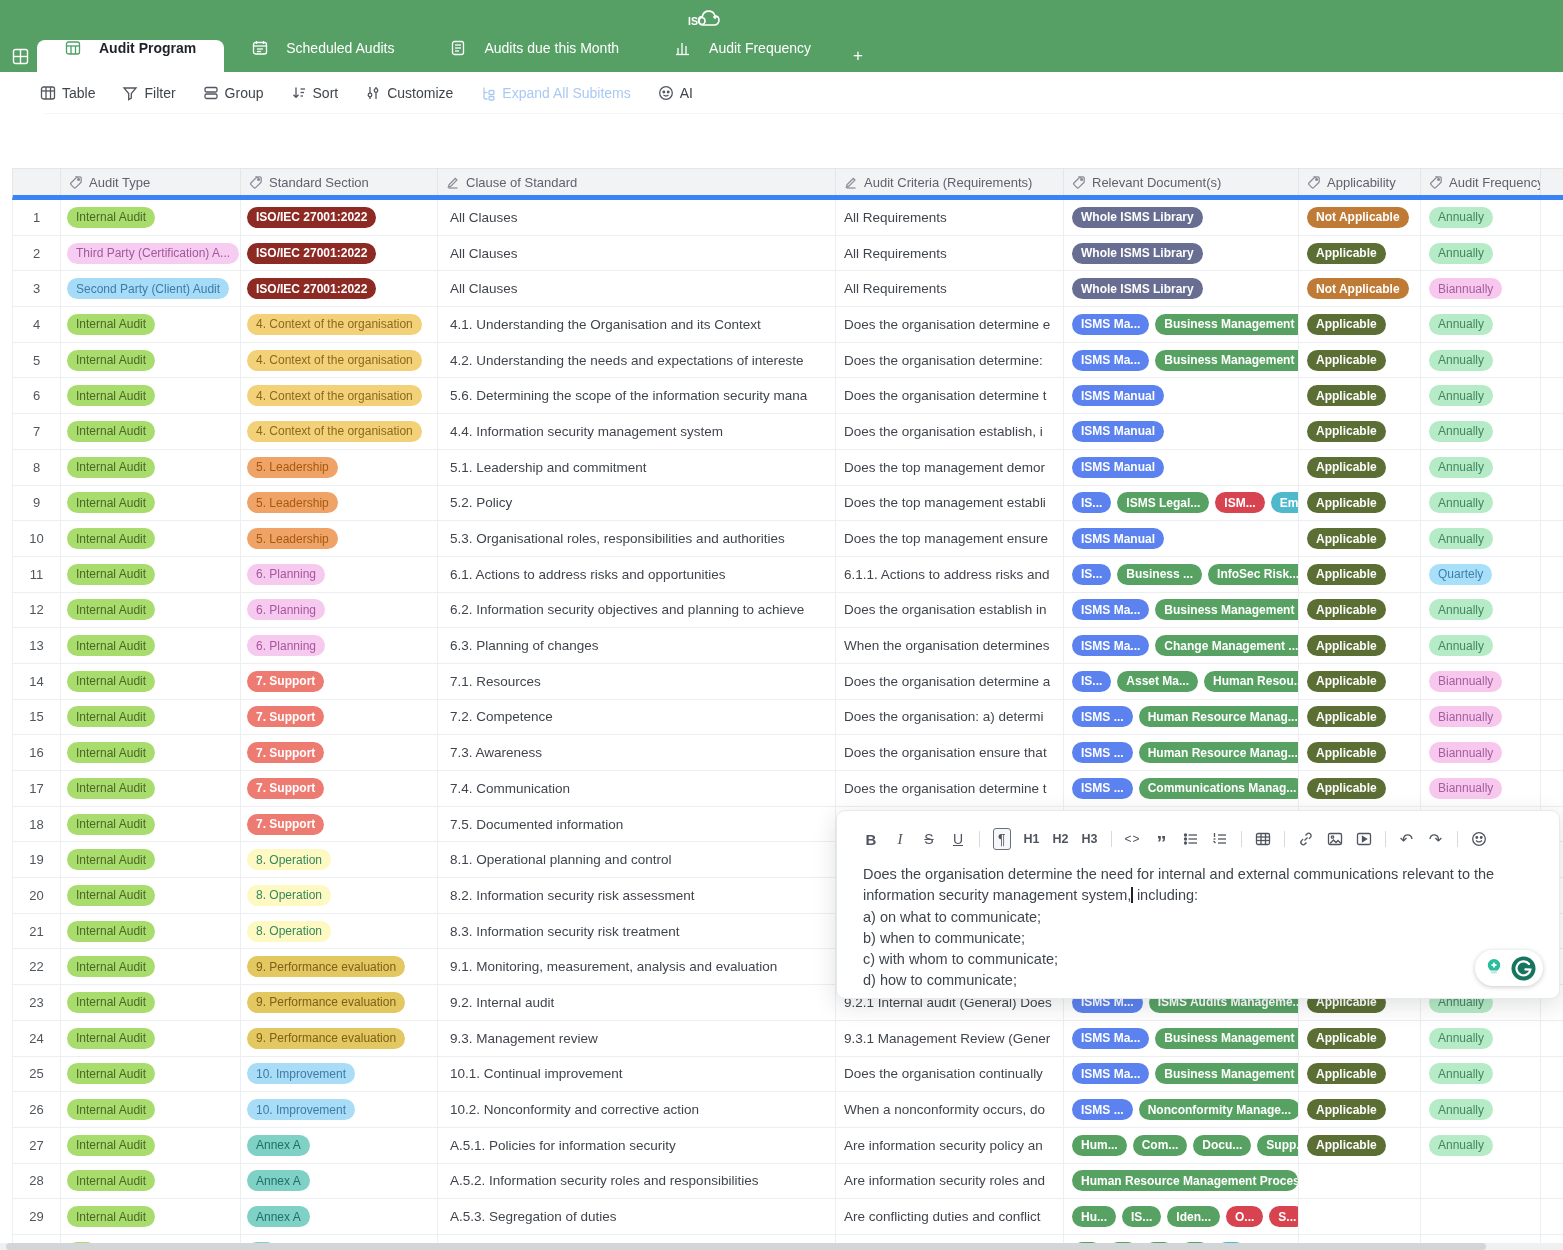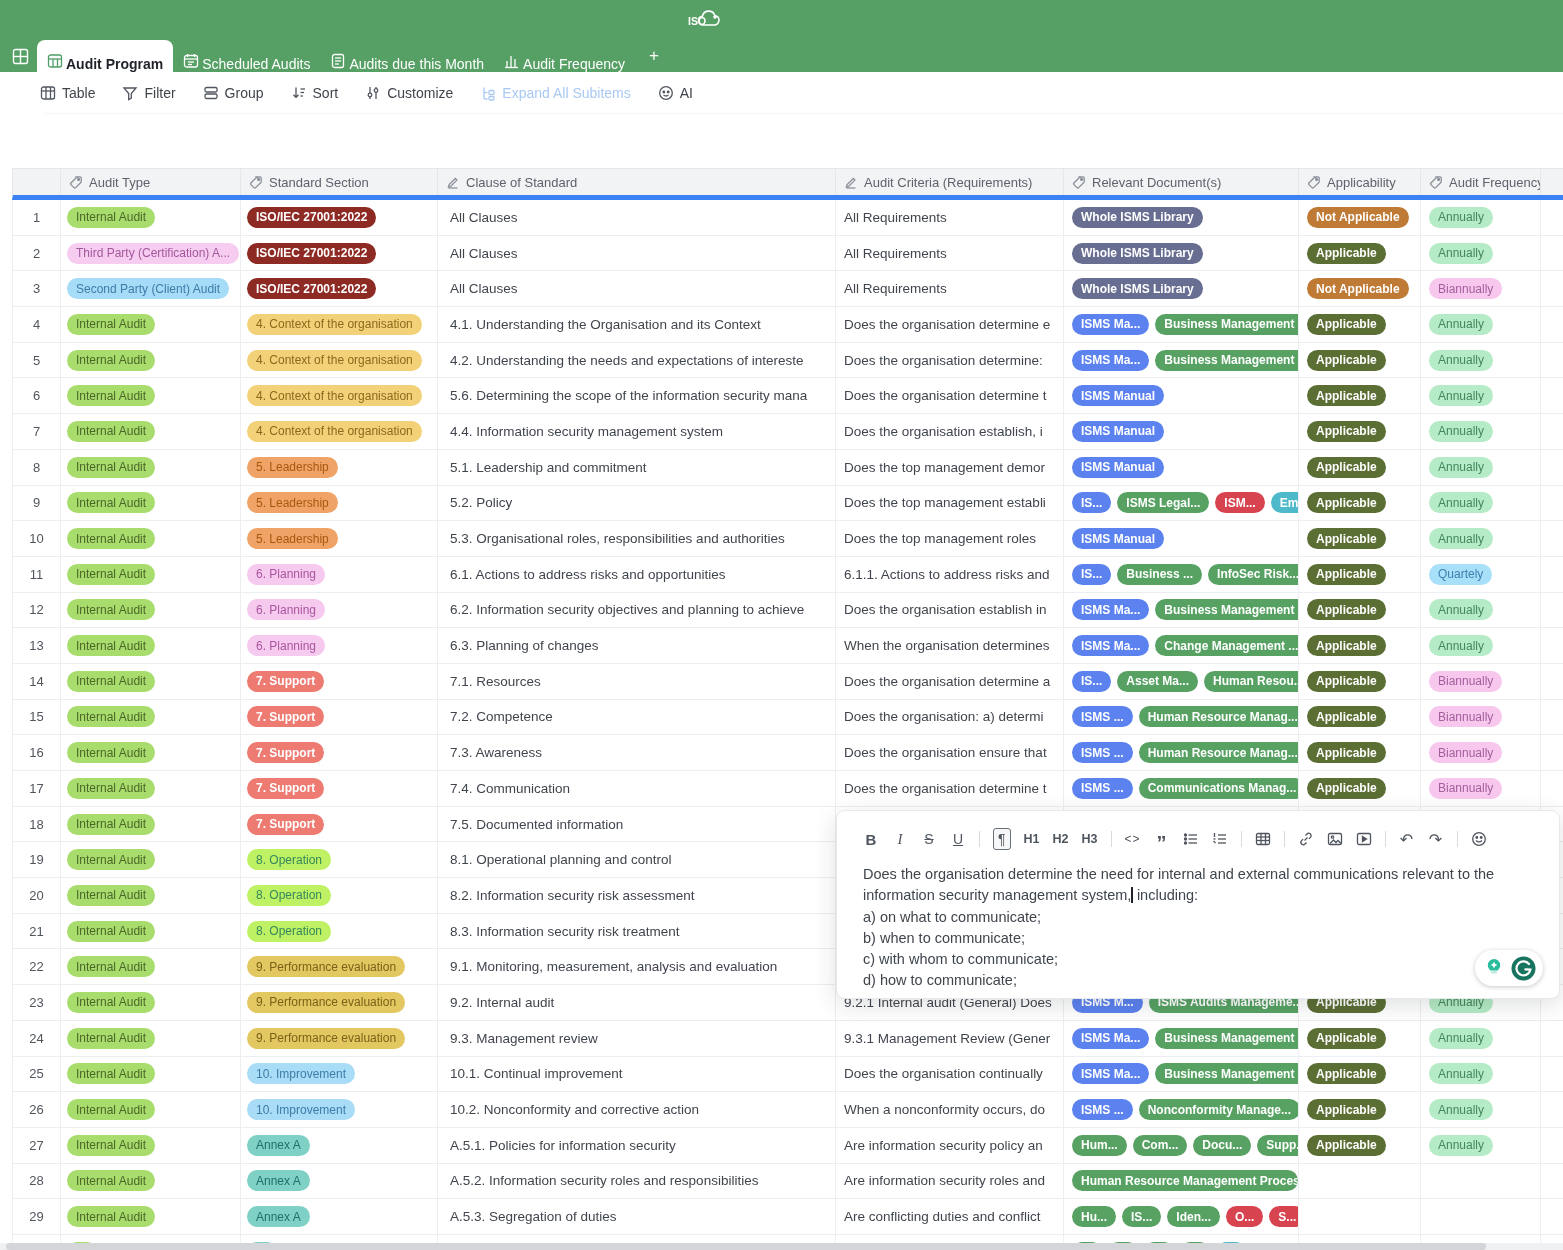--- a/index.html
+++ b/index.html
@@ -6,21 +6,21 @@
   html,body { width:1563px; height:1250px; overflow:hidden; background:#fff;
     font-family:"Liberation Sans","DejaVu Sans",sans-serif; }
   #app { position:relative; width:1563px; height:1250px; background:#fff; overflow:hidden; }
 
   
   .topbar { position:absolute; left:0; top:0; width:1563px; height:40px; background:#57a065; }
   .iso-logo { position:absolute; left:682px; top:6px; width:44px; height:28px; }
   .tabbar { position:absolute; left:0; top:40px; width:1563px; height:32px; background:#57a065;
     display:flex; align-items:flex-end; }
   .viewgrid { align-self:center; margin-left:12px; margin-right:8px; display:flex; }
-  .tab { height:32px; display:flex; align-items:flex-end; gap:3px; padding:0 10px;
+  .tab { height:32px; display:flex; align-items:flex-start; gap:18px; padding:0 28px;
     color:#fff; font-size:14px; font-weight:500; white-space:nowrap; cursor:pointer; }
   .tab.active { background:#fff; border-radius:8px 8px 0 0; color:#1f2329; font-weight:700; }
   .tab-plus { color:#fff; font-size:17px; padding:0 14px; height:32px; display:flex; align-items:center; }
 
   
   .toolbar { position:absolute; left:0; top:72px; width:1563px; height:42px; background:#fff;
     display:flex; align-items:center; gap:27px; border-bottom:1px solid #f4f5f6;margin-left:45px; }
   .tool { display:flex; align-items:center; gap:6px; font-size:14px; color:#40454d; cursor:pointer; white-space:nowrap; }
   .tool:first-child { margin-left:-5px; }
   .tool.hl { color:#a9c9f2; }
@@ -50,21 +50,21 @@
     border-radius:10.5px; font-size:12px; font-weight:500; min-width:30px; max-width:100%;
     overflow:hidden; white-space:nowrap; }
   .p-green   { background:#a8dd6e; color:#4c6628; }
   .p-pink    { background:#f6cdf1; color:#a3589b; }
   .p-skyblue { background:#a6dcf8; color:#3e7ca8; }
   .p-maroon  { background:#8e2a24; color:#fff; font-weight:700; }
   .p-gold    { background:#f3d179; color:#8a6a1d; }
   .p-orange  { background:#efa366; color:#a55a10; }
   .p-violet  { background:#f6c9ef; color:#aa569e; }
   .p-red     { background:#ed7b72; color:#fff; font-weight:600; }
-  .p-mint    { background:#bef264; color:#35875c; }
+  .p-mint    { background:#fef9c3; color:#35875c; }
   .p-dgold   { background:#e3c760; color:#7c611a; }
   .p-lblue   { background:#a8dcf7; color:#3e7ca8; }
   .p-teal    { background:#7fd1c6; color:#1f7068; }
   .p-slate   { background:#686e92; color:#fff; font-weight:600;text-align:right; }
   .p-brown   { background:#bf7a36; color:#fff; font-weight:600; }
   .p-olive   { background:#5b6e33; color:#fff; font-weight:600; }
   .p-fmint   { background:#b5ebc6; color:#44875f; }
   .p-fpink   { background:#f7c7ee; color:#a45f9c; }
   .p-fblue   { background:#a9e0f9; color:#3d7fae; }
   .p-dblue   { background:#5b82ef; color:#fff; font-weight:600; }
@@ -502,21 +502,21 @@
       </div>
       <div class="trow grid">
         <div class="cell c-num">10</div>
         <div class="cell c-type">
           <span class="pill p-green">Internal Audit</span>
         </div>
         <div class="cell c-sec">
           <span class="pill p-orange">5. Leadership</span>
         </div>
         <div class="cell c-clause">5.3. Organisational roles, responsibilities and authorities</div>
-        <div class="cell c-crit">Does the top management roles</div>
+        <div class="cell c-crit">Does the top management ensure</div>
         <div class="cell c-docs">
           <span class="pill p-dblue">ISMS Manual</span>
         </div>
         <div class="cell c-app">
           <span class="pill p-olive">Applicable</span>
         </div>
         <div class="cell c-freq">
           <span class="pill p-fmint">Annually</span>
         </div>
         <div class="cell"></div>

